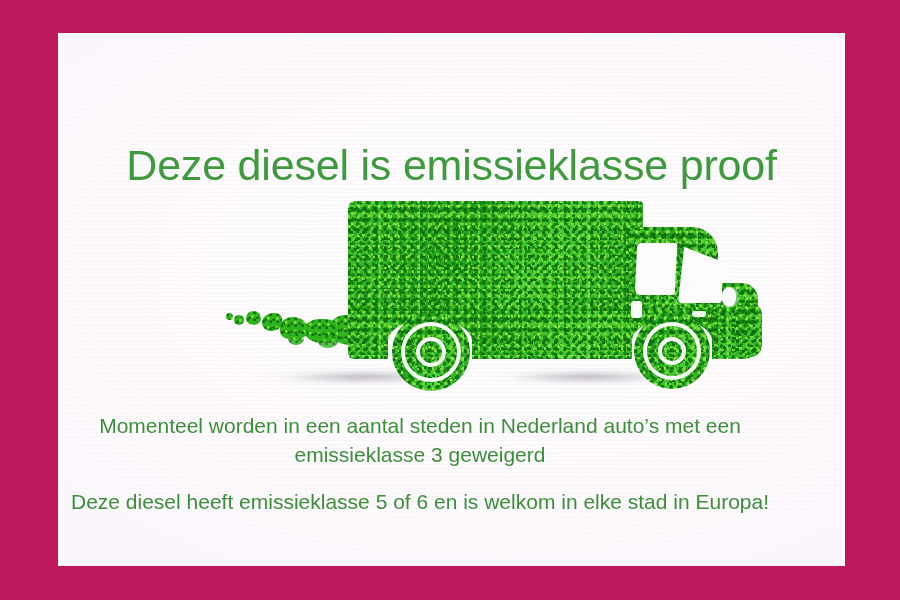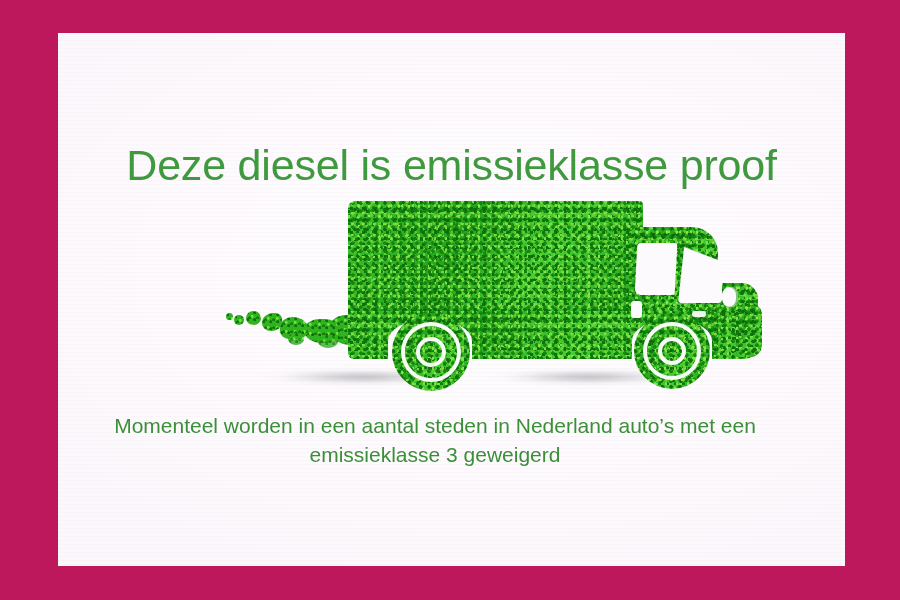--- a/index.html
+++ b/index.html
@@ -267,21 +267,21 @@
   .puff.p4 { left: 36px;  top: 14px; width: 20px; height: 18px; border-radius: 55% 35% 50% 45%; }
   .puff.p5 { left: 20px;  top: 12px; width: 15px; height: 14px; border-radius: 50%; }
   .puff.p6 { left: 8px;   top: 16px; width: 10px; height: 10px; border-radius: 50%; }
   .puff.p7 { left: 0px;   top: 14px; width: 7px;  height: 7px;  border-radius: 50%; }
   .puff.p8 { left: 62px;  top: 34px; width: 16px; height: 12px; border-radius: 50%; opacity: .85; }
   .puff.p9 { left: 92px;  top: 36px; width: 20px; height: 13px; border-radius: 50%; opacity: .8; }
 
   
   .caption {
     position: absolute;
-    left: 16px;
+    left: 1px;
     width: 722px;
     text-align: center;
     font-family: "Liberation Sans", sans-serif;
     font-size: 21px;
     font-weight: 400;
     line-height: 29px;
     color: #3c8f39;
   }
   #caption-1 { top: 378px; }
   #caption-2 { top: 454px; }
@@ -333,15 +333,16 @@
       </div>
       <div class="wheel leafy" id="wheel-front">
         <span class="rim-ring ring-outer"></span>
         <span class="rim-ring ring-inner"></span>
       </div>
 
     </div>
 
     <div class="caption" id="caption-1">Momenteel worden in een aantal steden in Nederland auto’s met een emissieklasse 3 geweigerd</div>
 
+    <div class="caption" id="caption-2">Deze diesel heeft emissieklasse 5 of 6 en is welkom in elke stad in Europa!</div>
 
   </div>
 </div>
 
 </body></html>

